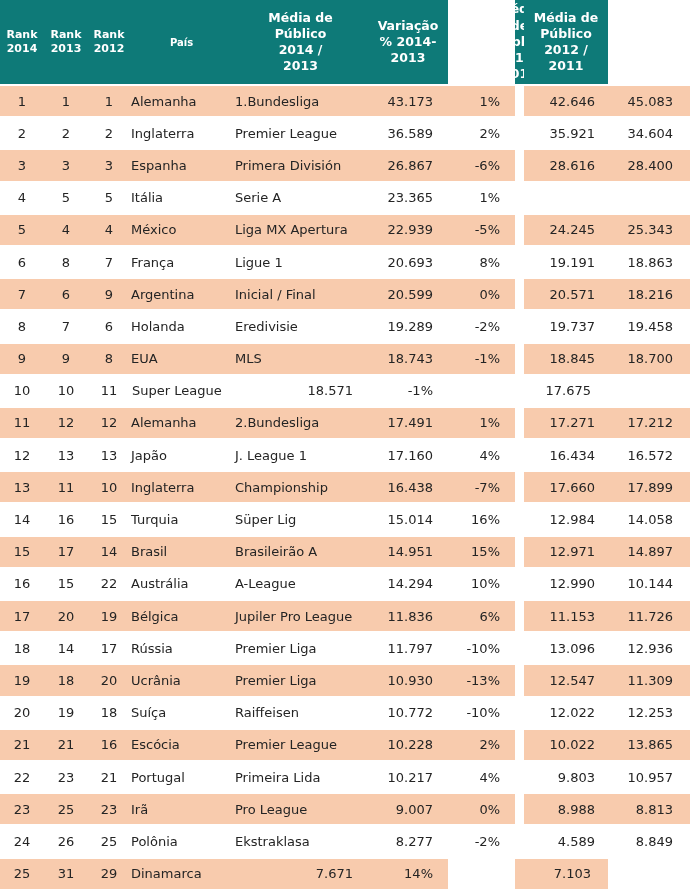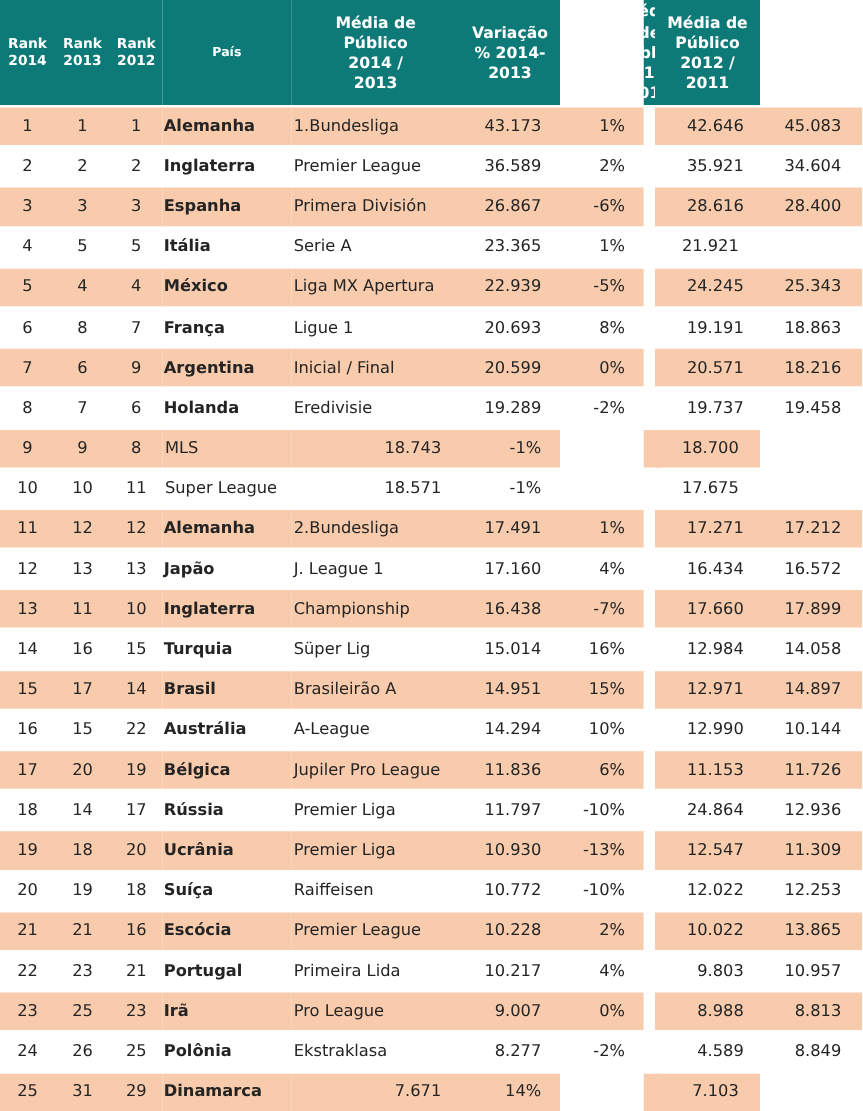--- a/index.html
+++ b/index.html
@@ -45,21 +45,21 @@
     display: flex;
     align-items: center;
     font-size: 13px;
     color: #242424;
     overflow: hidden;
   }
   .data-row.odd .cell { background: #f8cbad; }
   .data-row.even .cell { background: #ffffff; }
   .data-row .cell.gutter { background: #ffffff; }
   .c-rank { justify-content: center; }
-  .c-pais { justify-content: flex-start; padding-left: 1px; font-weight: bold; color: #111111; }
+  .c-pais { justify-content: flex-start; padding-left: 1px; font-weight: normal; color: #111111; }
   .c-camp { justify-content: flex-start; padding-left: 2px; }
   .c-num  { justify-content: flex-end; }
   .c-m1   { padding-right: 15px; }
   .c-var  { padding-right: 15px; }
   .c-r1   { padding-right: 13px; }
   .c-r2   { padding-right: 17px; }
 </style>
 </head>
 <body>
 
@@ -130,21 +130,20 @@
       </div>
       <div class="grid-row data-row even">
         <div class="cell c-rank">4</div>
         <div class="cell c-rank">5</div>
         <div class="cell c-rank">5</div>
         <div class="cell c-pais">Itália</div>
         <div class="cell c-camp">Serie A</div>
         <div class="cell c-num c-m1">23.365</div>
         <div class="cell c-num c-var">1%</div>
         <div class="cell gutter"></div>
-        <div class="cell c-num c-r2">21.921</div>
       </div>
       <div class="grid-row data-row odd">
         <div class="cell c-rank">5</div>
         <div class="cell c-rank">4</div>
         <div class="cell c-rank">4</div>
         <div class="cell c-pais">México</div>
         <div class="cell c-camp">Liga MX Apertura</div>
         <div class="cell c-num c-m1">22.939</div>
         <div class="cell c-num c-var">-5%</div>
         <div class="cell gutter"></div>
@@ -184,20 +183,21 @@
         <div class="cell c-num c-m1">19.289</div>
         <div class="cell c-num c-var">-2%</div>
         <div class="cell gutter"></div>
         <div class="cell c-num c-r1">19.737</div>
         <div class="cell c-num c-r2">19.458</div>
       </div>
       <div class="grid-row data-row odd">
         <div class="cell c-rank">9</div>
         <div class="cell c-rank">9</div>
         <div class="cell c-rank">8</div>
+        <div class="cell c-pais">EUA</div>
         <div class="cell c-camp">MLS</div>
         <div class="cell c-num c-m1">18.743</div>
         <div class="cell c-num c-var">-1%</div>
         <div class="cell gutter"></div>
         <div class="cell c-num c-r1">18.845</div>
         <div class="cell c-num c-r2">18.700</div>
       </div>
       <div class="grid-row data-row even">
         <div class="cell c-rank">10</div>
         <div class="cell c-rank">10</div>
@@ -295,21 +295,21 @@
       </div>
       <div class="grid-row data-row even">
         <div class="cell c-rank">18</div>
         <div class="cell c-rank">14</div>
         <div class="cell c-rank">17</div>
         <div class="cell c-pais">Rússia</div>
         <div class="cell c-camp">Premier Liga</div>
         <div class="cell c-num c-m1">11.797</div>
         <div class="cell c-num c-var">-10%</div>
         <div class="cell gutter"></div>
-        <div class="cell c-num c-r1">24.864</div>
+        <div class="cell c-num c-r1">13.096</div>
         <div class="cell c-num c-r2">12.936</div>
       </div>
       <div class="grid-row data-row odd">
         <div class="cell c-rank">19</div>
         <div class="cell c-rank">18</div>
         <div class="cell c-rank">20</div>
         <div class="cell c-pais">Ucrânia</div>
         <div class="cell c-camp">Premier Liga</div>
         <div class="cell c-num c-m1">10.930</div>
         <div class="cell c-num c-var">-13%</div>

